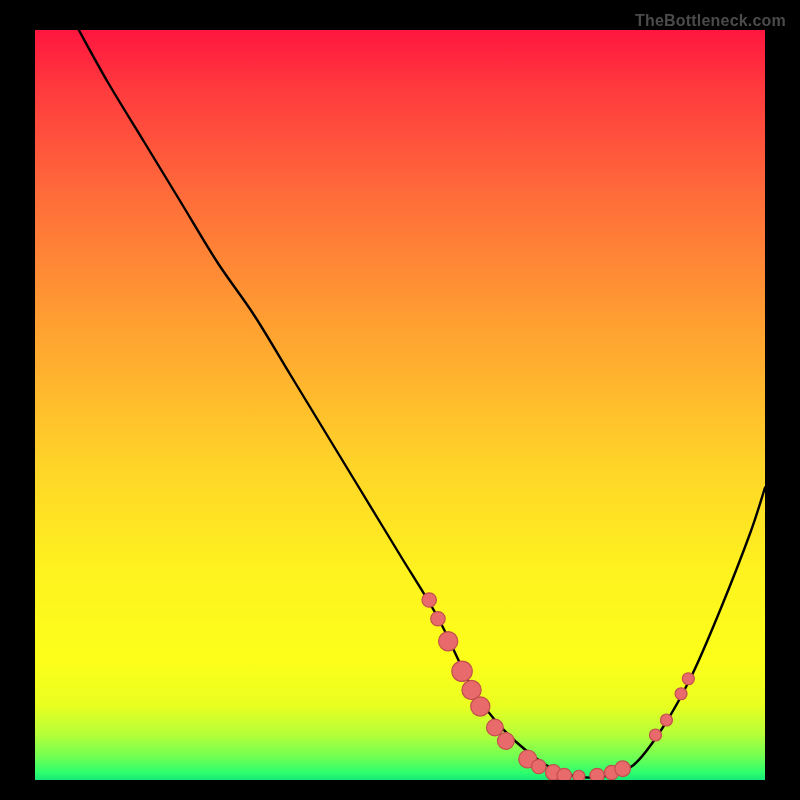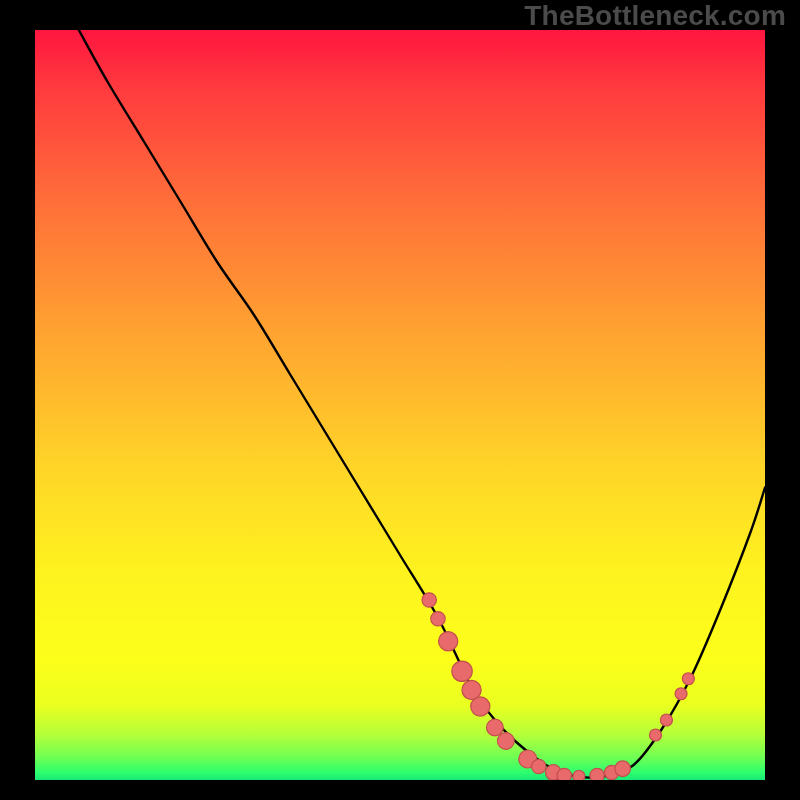--- a/index.html
+++ b/index.html
@@ -12,24 +12,24 @@
     overflow: hidden;
   }
   .frame {
     position: relative;
     width: 800px;
     height: 800px;
     background: #000;
   }
   .watermark {
     position: absolute;
-    top: 0;
+    top: 12px;
     right: 14px;
     color: #4b4b4b;
-    font-size: 28px;
+    font-size: 16px;
     font-weight: 600;
     letter-spacing: 0.2px;
     user-select: none;
   }
   .plot {
     position: absolute;
     left: 35px;
     top: 30px;
     width: 730px;
     height: 750px;

